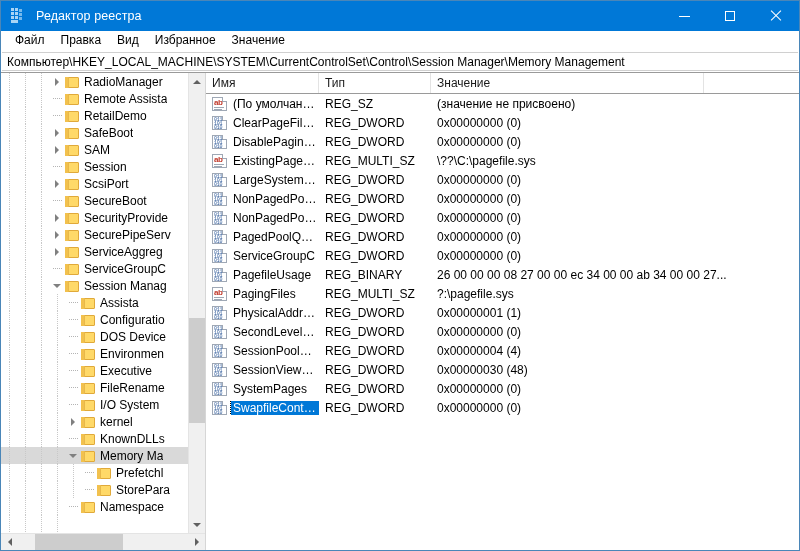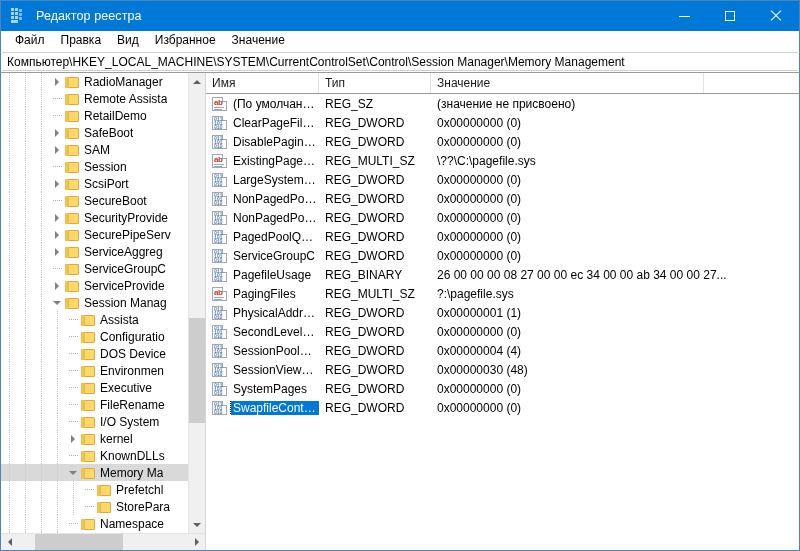--- a/index.html
+++ b/index.html
@@ -577,39 +577,20 @@
               <span style="width: 16px; height: 17px; flex: 0 0 16px; position: relative;">
                 <span class="vline"></span>
               </span>
               <span style="width: 16px; height: 17px; flex: 0 0 16px; position: relative;">
                 <span class="vline"></span>
               </span>
               <span style="width: 16px; height: 17px; flex: 0 0 16px; position: relative;">
                 <span class="vline"></span>
               </span>
               <span class="tw">
-                <span class="chev closed"></span>
-              </span>
-              <span class="folder">
-                <span class="body"></span>
-                <span class="spine"></span>
-              </span>
-              <span class="tlabel">ServiceProvide</span>
-            </div>
-            <div class="tree-row">
-              <span style="width: 16px; height: 17px; flex: 0 0 16px; position: relative;">
-                <span class="vline"></span>
-              </span>
-              <span style="width: 16px; height: 17px; flex: 0 0 16px; position: relative;">
-                <span class="vline"></span>
-              </span>
-              <span style="width: 16px; height: 17px; flex: 0 0 16px; position: relative;">
-                <span class="vline"></span>
-              </span>
-              <span class="tw">
                 <span class="chev open"></span>
               </span>
               <span class="folder">
                 <span class="body"></span>
                 <span class="spine"></span>
               </span>
               <span class="tlabel">Session Manag</span>
             </div>
             <div class="tree-row">
               <span style="width: 16px; height: 17px; flex: 0 0 16px; position: relative;">

